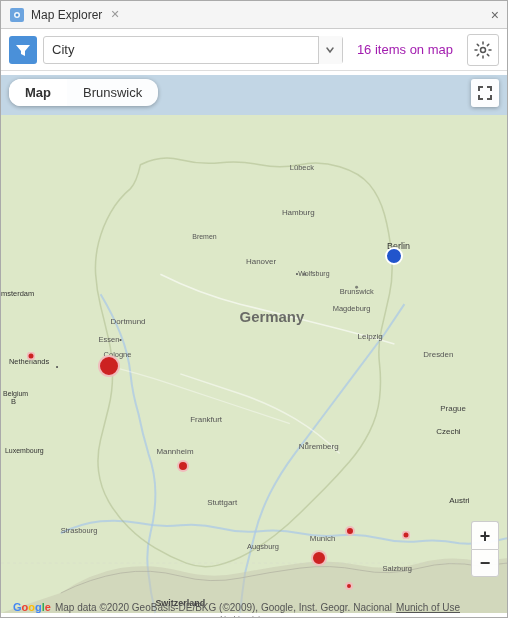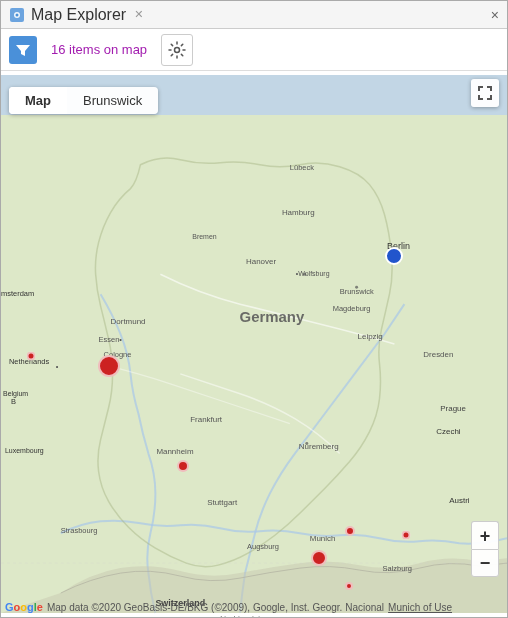--- a/index.html
+++ b/index.html
@@ -36,21 +36,21 @@
       align-items: center;
       gap: 6px;
     }
 
     .title-bar-icon {
       width: 16px;
       height: 16px;
     }
 
     .title-bar-title {
-      font-size: 16px;
+      font-size: 12px;
       color: #333;
     }
 
     .title-bar-close {
       font-size: 14px;
       color: #666;
       cursor: pointer;
       line-height: 1;
     }
 
@@ -144,24 +144,24 @@
     .map-bg {
       width: 100%;
       height: 100%;
       position: absolute;
       top: 0;
       left: 0;
     }
 
     .map-tabs {
       position: absolute;
-      top: 16px;
+      top: 8px;
       left: 8px;
       background: rgba(255,255,255,0.95);
-      border-radius: 4px;
+      border-radius: 12px;
       display: flex;
       box-shadow: 0 1px 4px rgba(0,0,0,0.3);
       overflow: hidden;
       z-index: 10;
     }
 
     .map-tab {
       padding: 6px 16px;
       font-size: 13px;
       cursor: pointer;
@@ -226,21 +226,21 @@
     }
 
     .map-attribution {
       position: absolute;
       bottom: 4px;
       left: 0;
       right: 0;
       display: flex;
       align-items: center;
       z-index: 10;
-      padding: 0 4px;
+      padding: 0 12px;
     }
 
     .google-logo {
       font-size: 11px;
       font-weight: bold;
       color: #4285F4;
       margin-right: 4px;
     }
     .google-logo span:nth-child(1) { color: #4285F4; }
     .google-logo span:nth-child(2) { color: #EA4335; }
@@ -289,20 +289,28 @@
     </div>
     <span class="title-bar-close">×</span>
   </div>
 
   <div class="toolbar">
     <button class="filter-icon-btn">
       <svg viewBox="0 0 16 16" fill="white">
         <path d="M1 3h14l-5 6v5l-4-2V9L1 3z"></path>
       </svg>
     </button>
+    <div class="search-container">
+      <input class="search-input" type="text" value="City" style="">
+      <div class="dropdown-arrow">
+        <svg width="10" height="10" viewBox="0 0 10 10">
+          <path d="M2 3l3 4 3-4" stroke="#666" stroke-width="1.5" fill="none" stroke-linecap="round"></path>
+        </svg>
+      </div>
+    </div>
     <span class="items-count">16 items on map</span>
     <button class="settings-btn">
       <svg width="18" height="18" viewBox="0 0 18 18">
         <circle cx="9" cy="9" r="2.5" stroke="#555" stroke-width="1.5" fill="none"></circle>
         <path d="M9 1v2M9 15v2M1 9h2M15 9h2M3.22 3.22l1.41 1.41M13.37 13.37l1.41 1.41M3.22 14.78l1.41-1.41M13.37 4.63l1.41-1.41" stroke="#555" stroke-width="1.5" stroke-linecap="round"></path>
       </svg>
     </button>
   </div>
 
   <div class="map-container">

